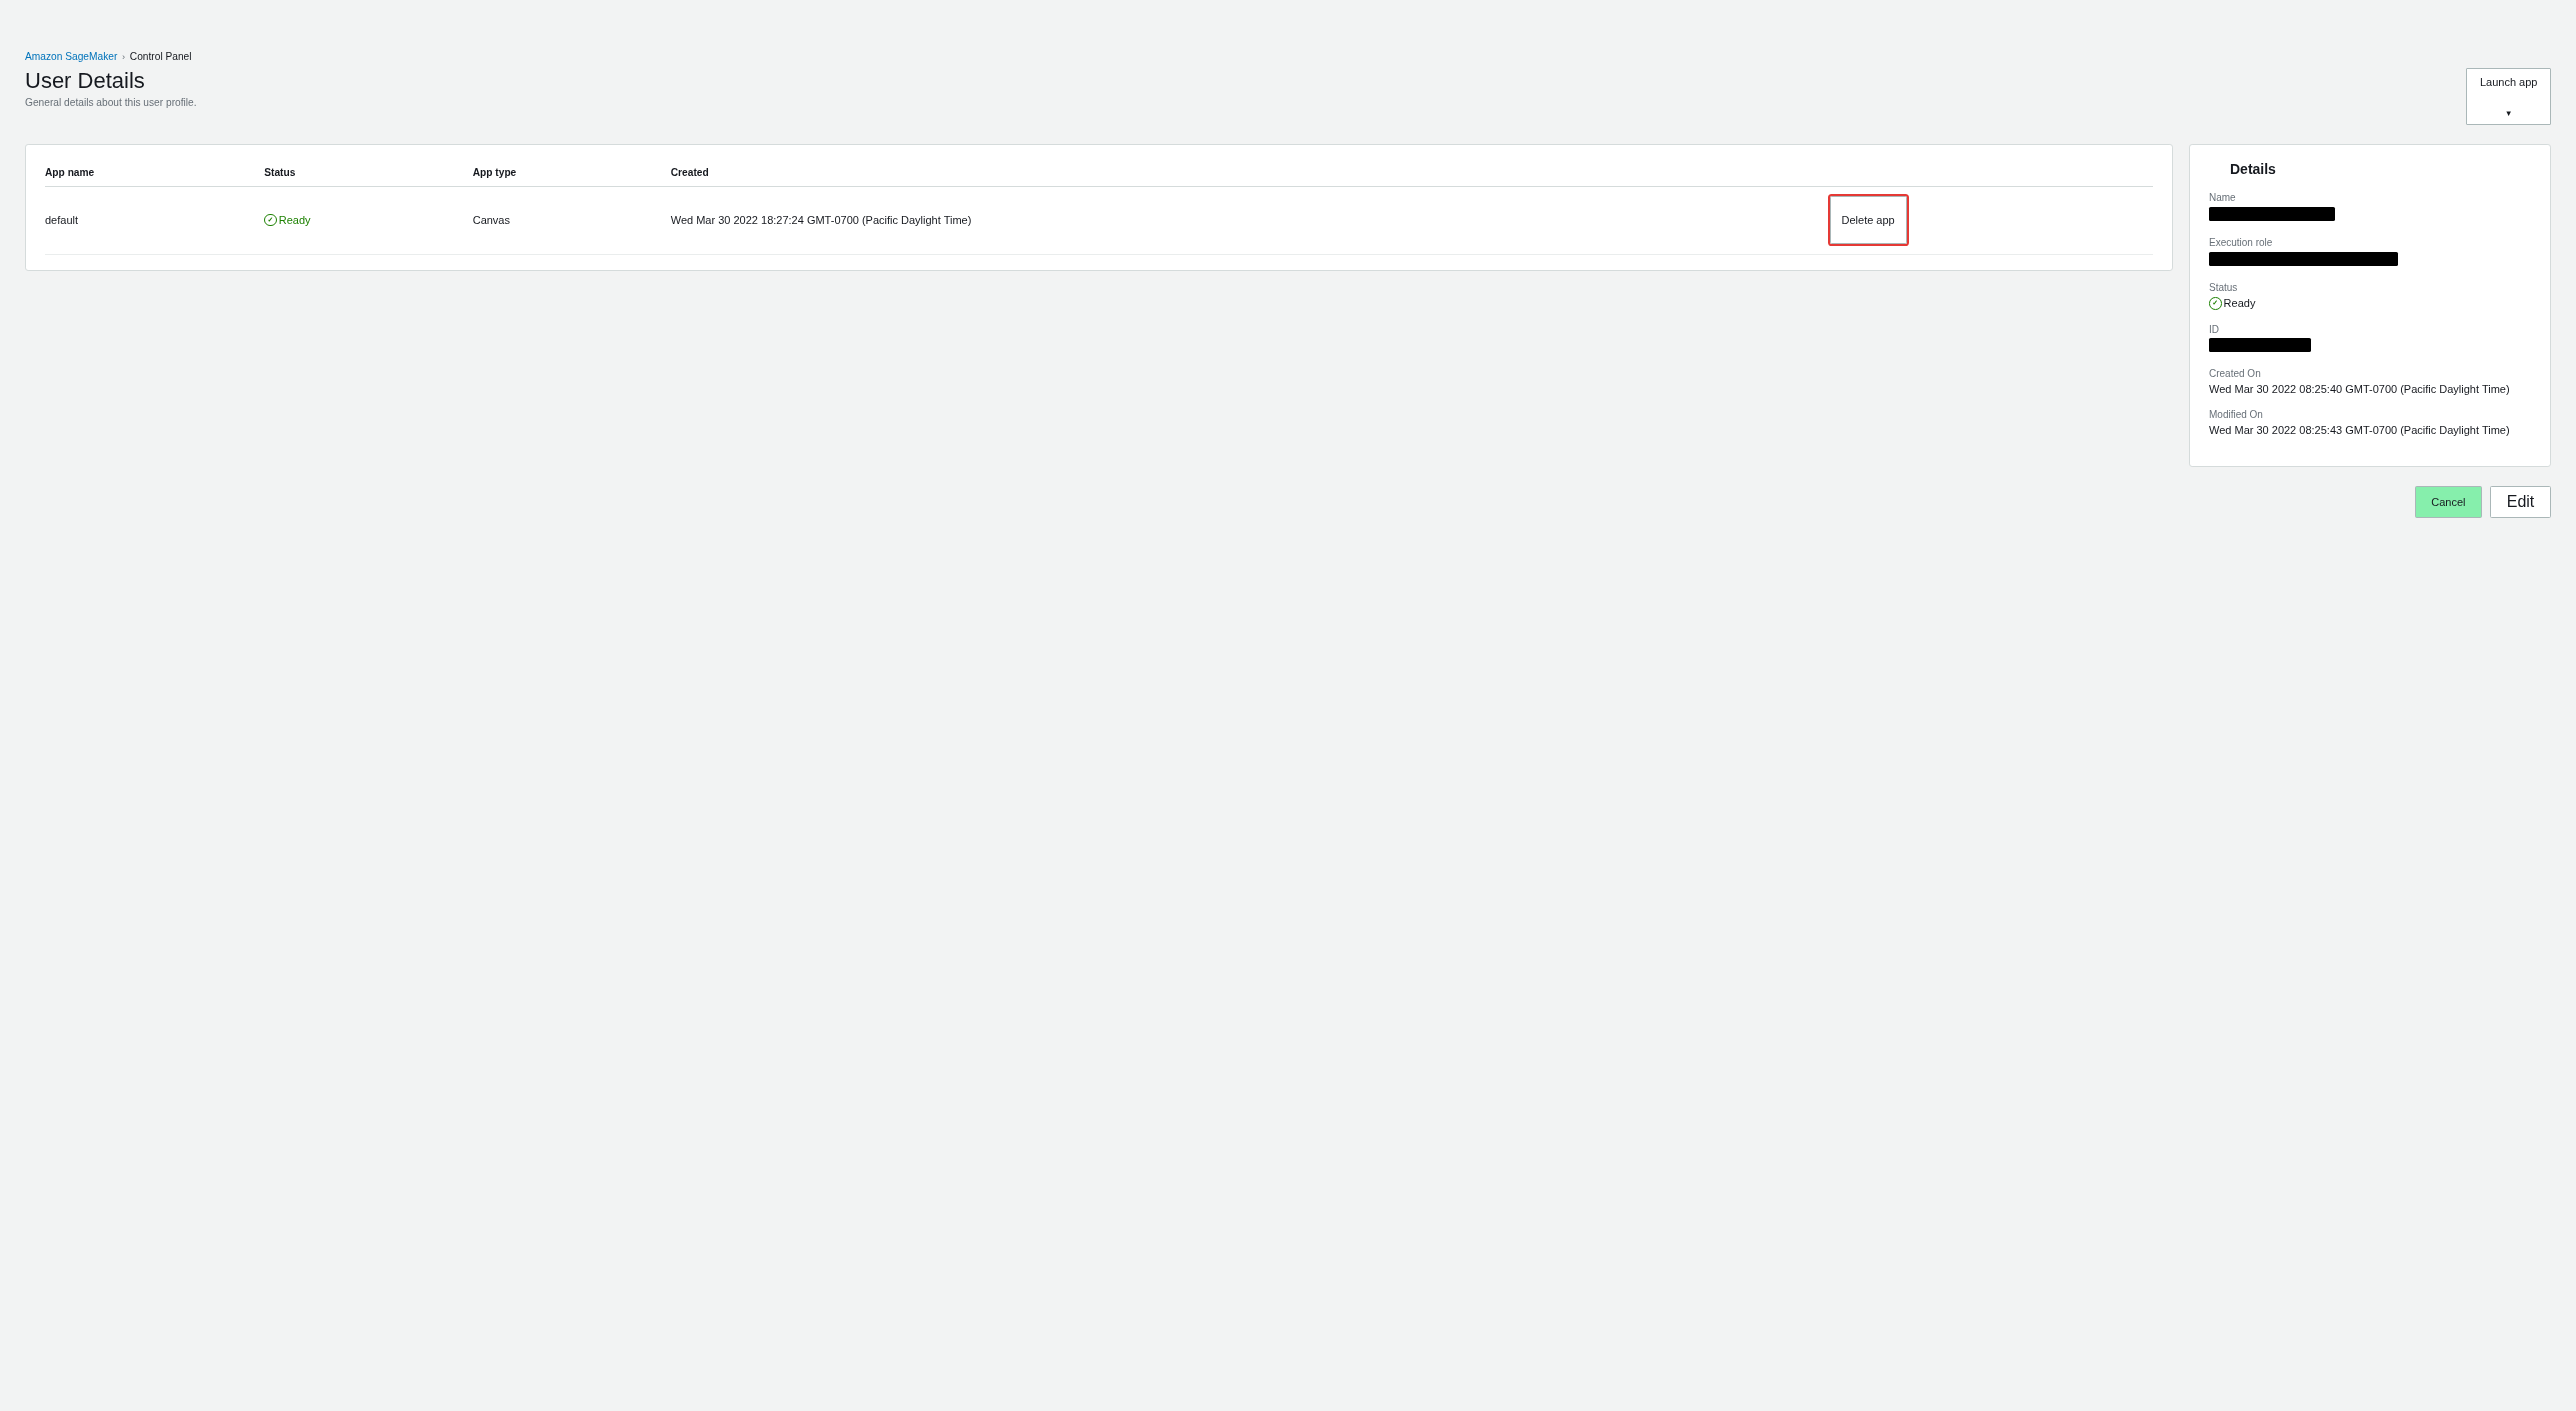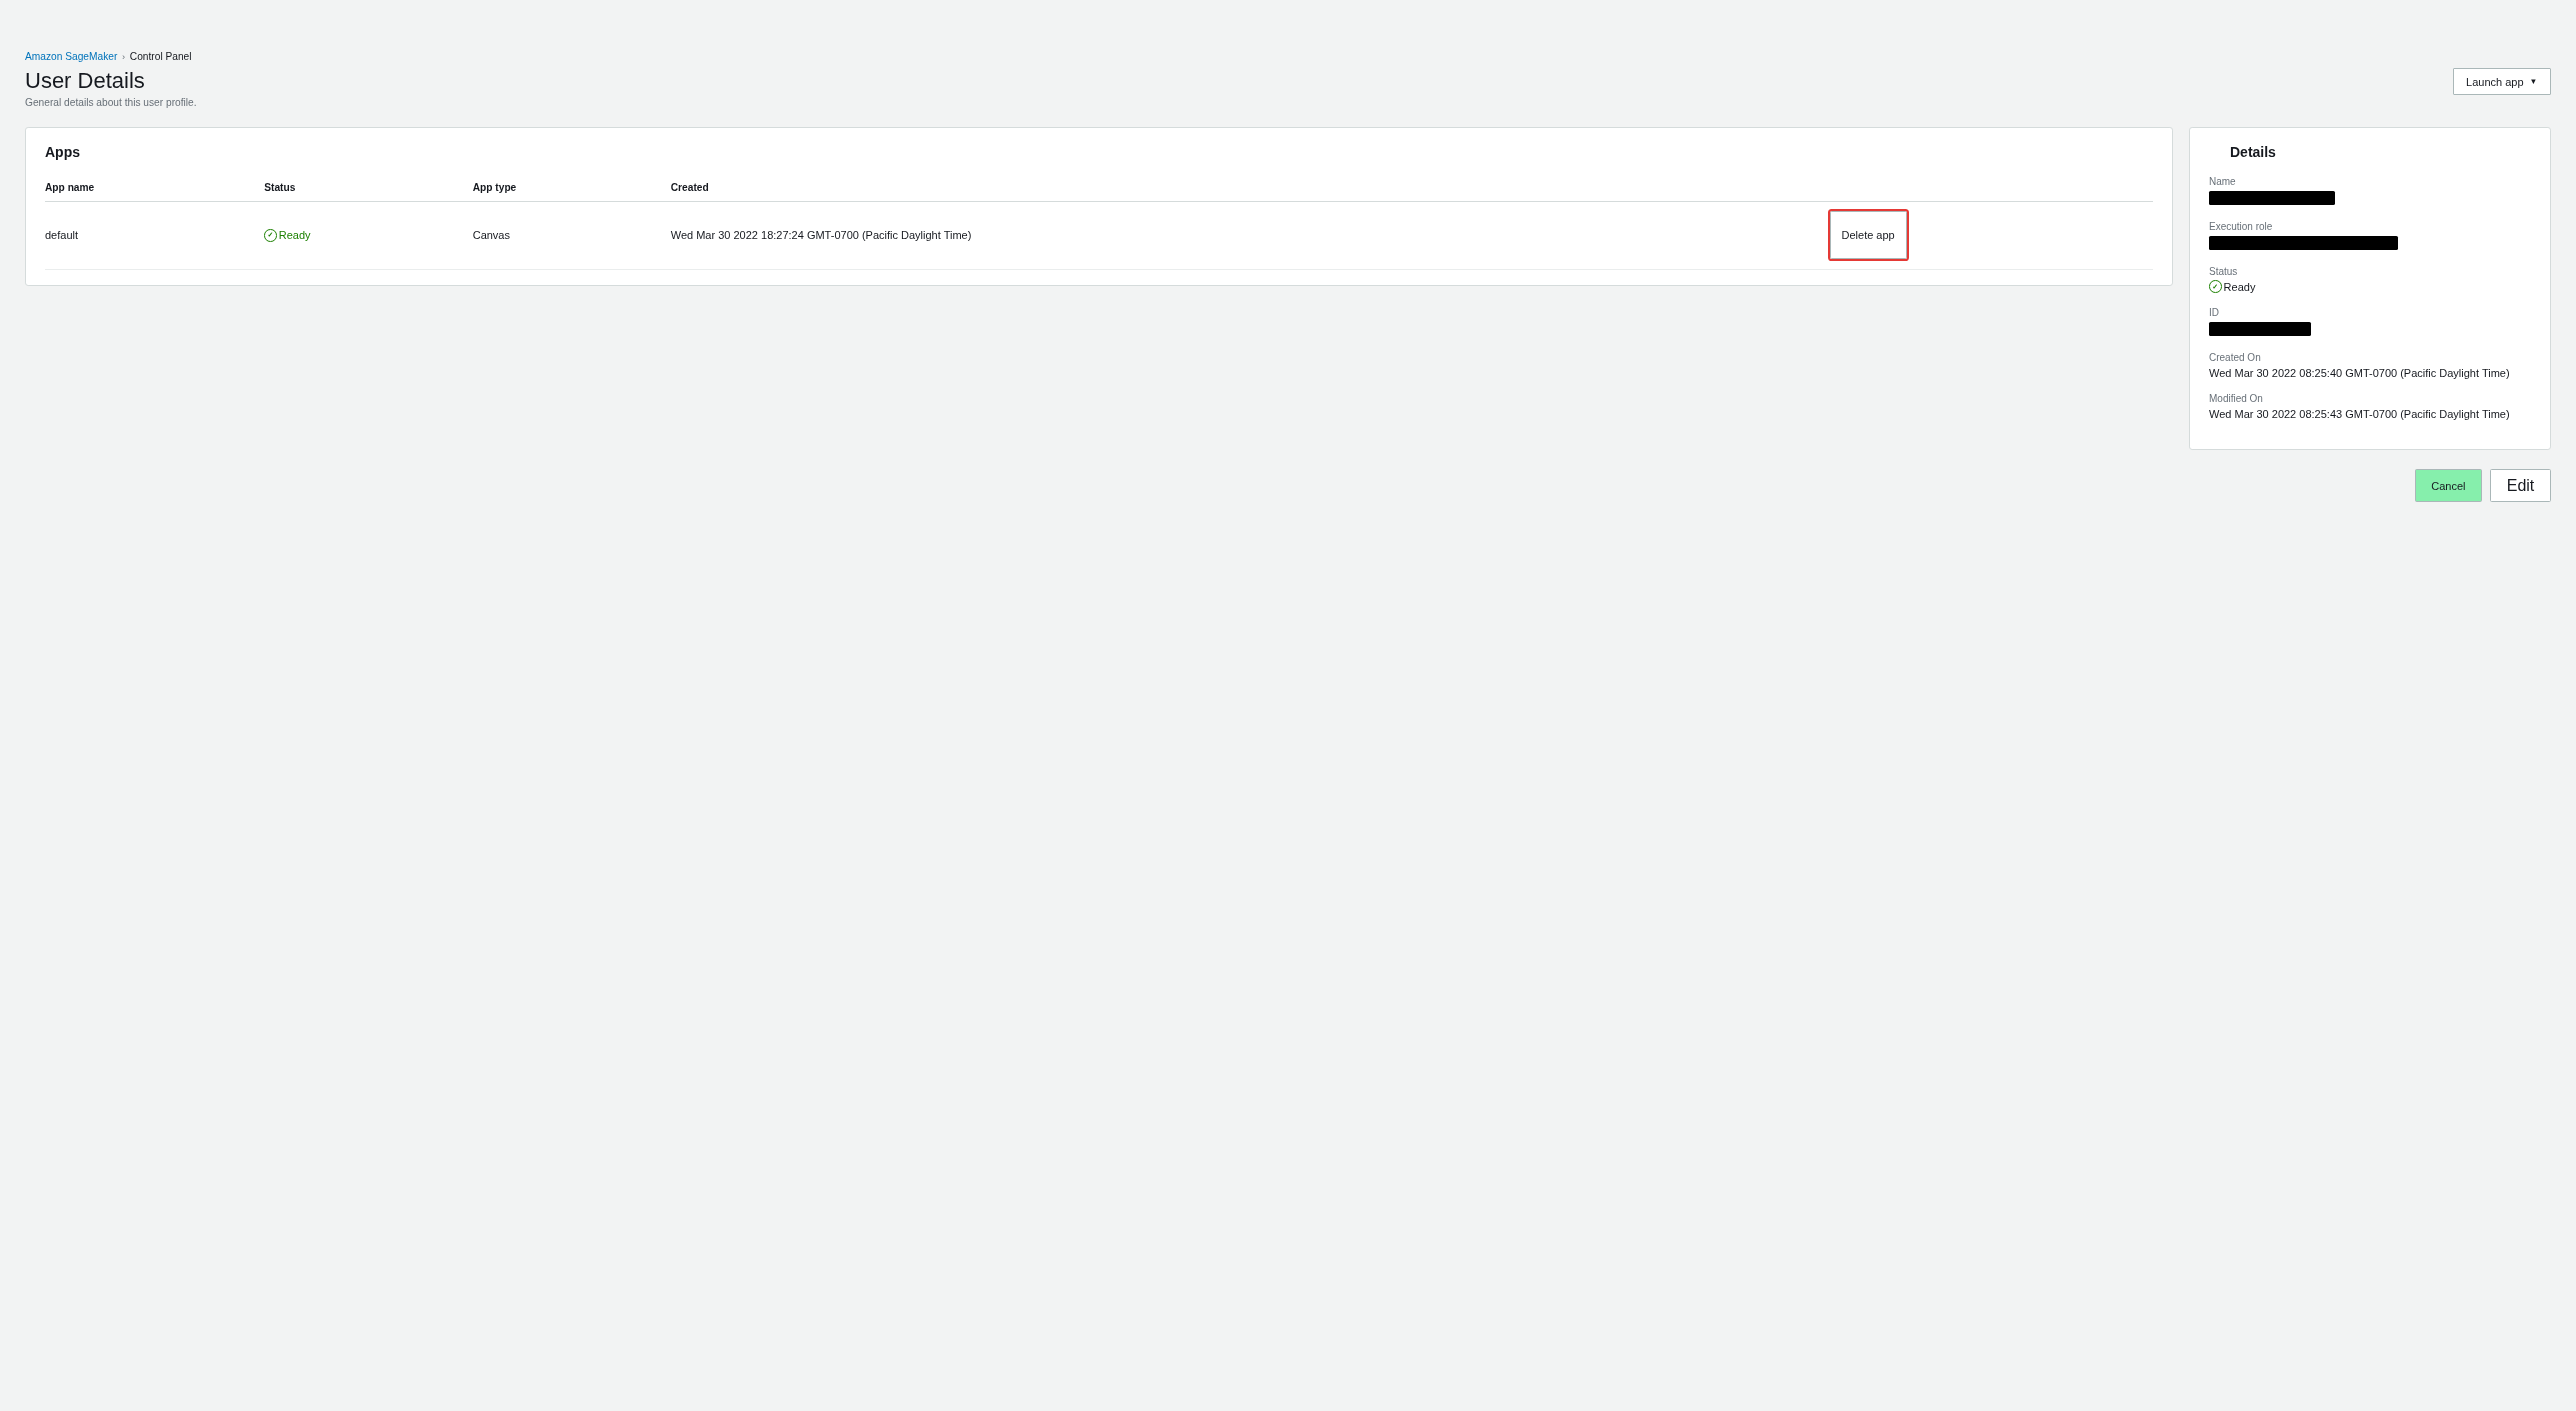--- a/index.html
+++ b/index.html
@@ -56,29 +56,30 @@
     }
 
     .page-subtitle {
       font-size: 10.2px;
       color: #687078;
     }
 
     .launch-app-btn {
       display: flex;
       align-items: center;
-      gap: 6px;
+      gap: 21px;
       background: #fff;
       border: 0.8px solid #aab7b8;
       border-radius: 1px;
       padding: 6.3px 12.6px;
       font-size: 11px;
       cursor: pointer;
       color: #16191f;
       white-space: nowrap;
+      flex-direction: column;
     }
 
     .launch-app-btn .dropdown-arrow {
       font-size: 7.9px;
       color: #16191f;
     }
 
     .main-content {
       display: flex;
       gap: 15.7px;
@@ -260,21 +261,20 @@
   </div>
   <button class="launch-app-btn">
     <span>Launch app</span>
     <span class="dropdown-arrow">▼</span>
   </button>
 </div>
 
 <div class="main-content">
 
   <div class="apps-panel">
-    <h2 class="apps-panel-title">Apps</h2>
     <table class="apps-table">
       <thead>
         <tr>
           <th>App name</th>
           <th>Status</th>
           <th>App type</th>
           <th>Created</th>
           <th></th>
         </tr>
       </thead>

